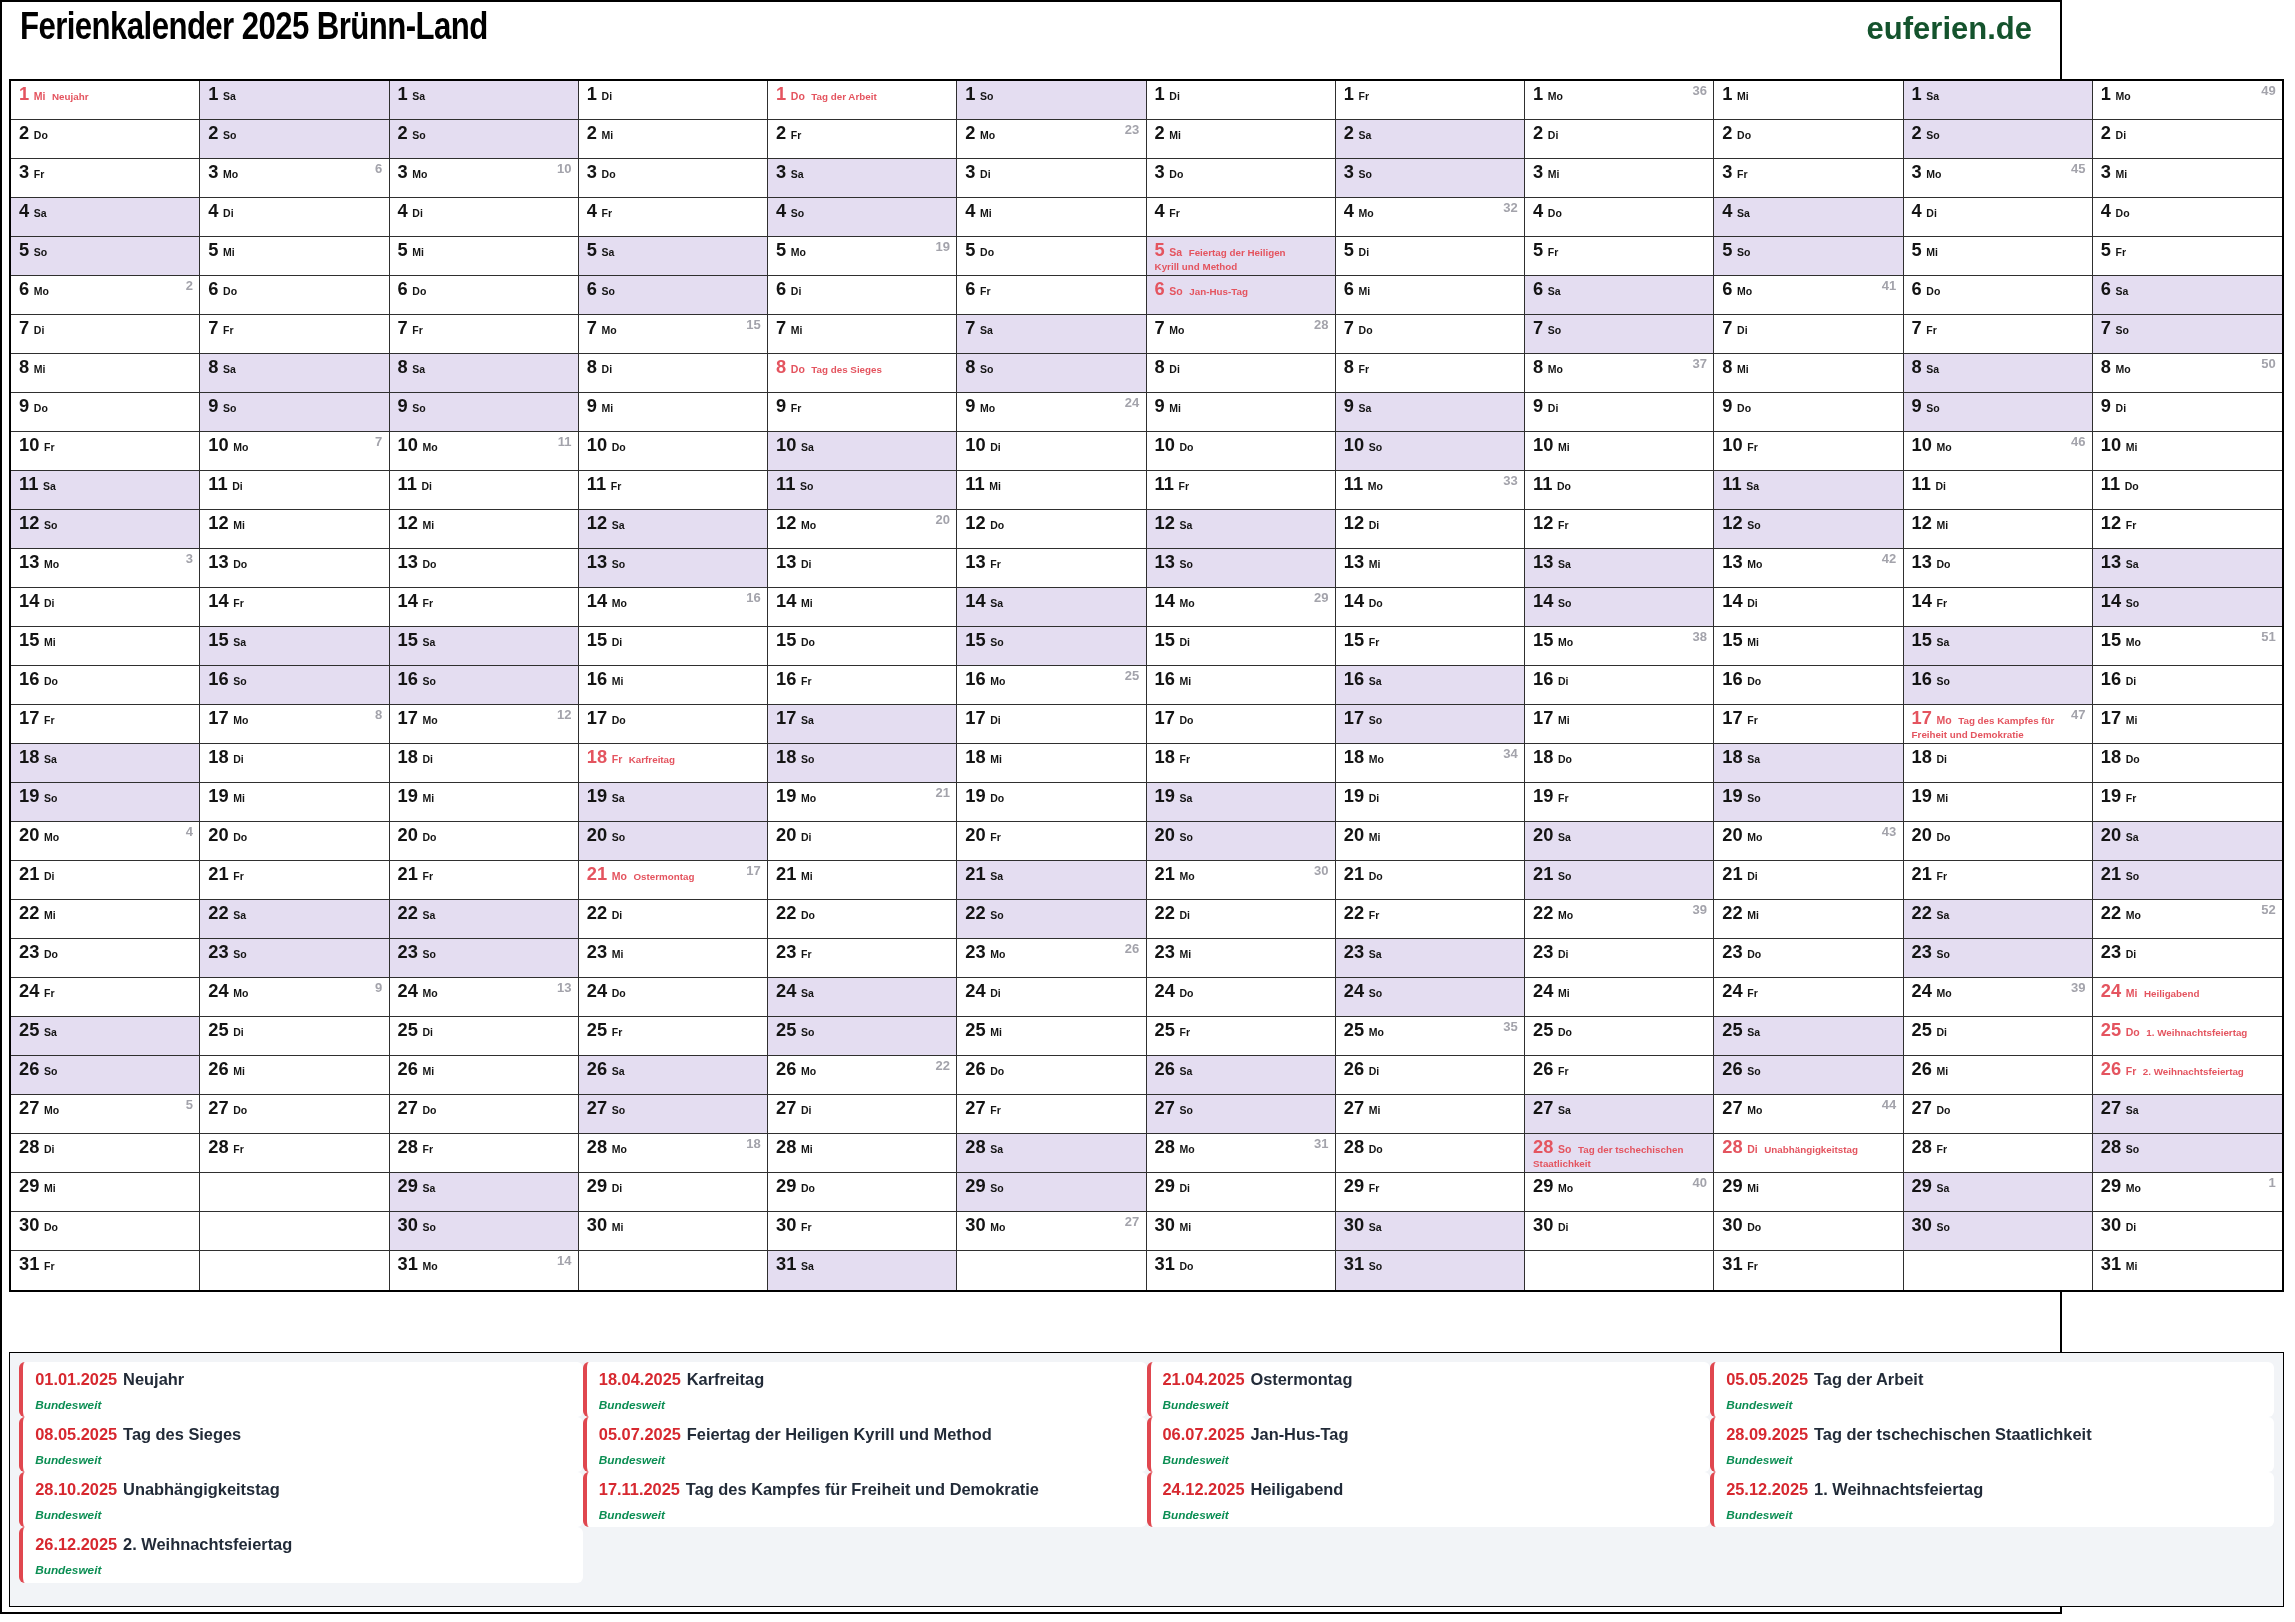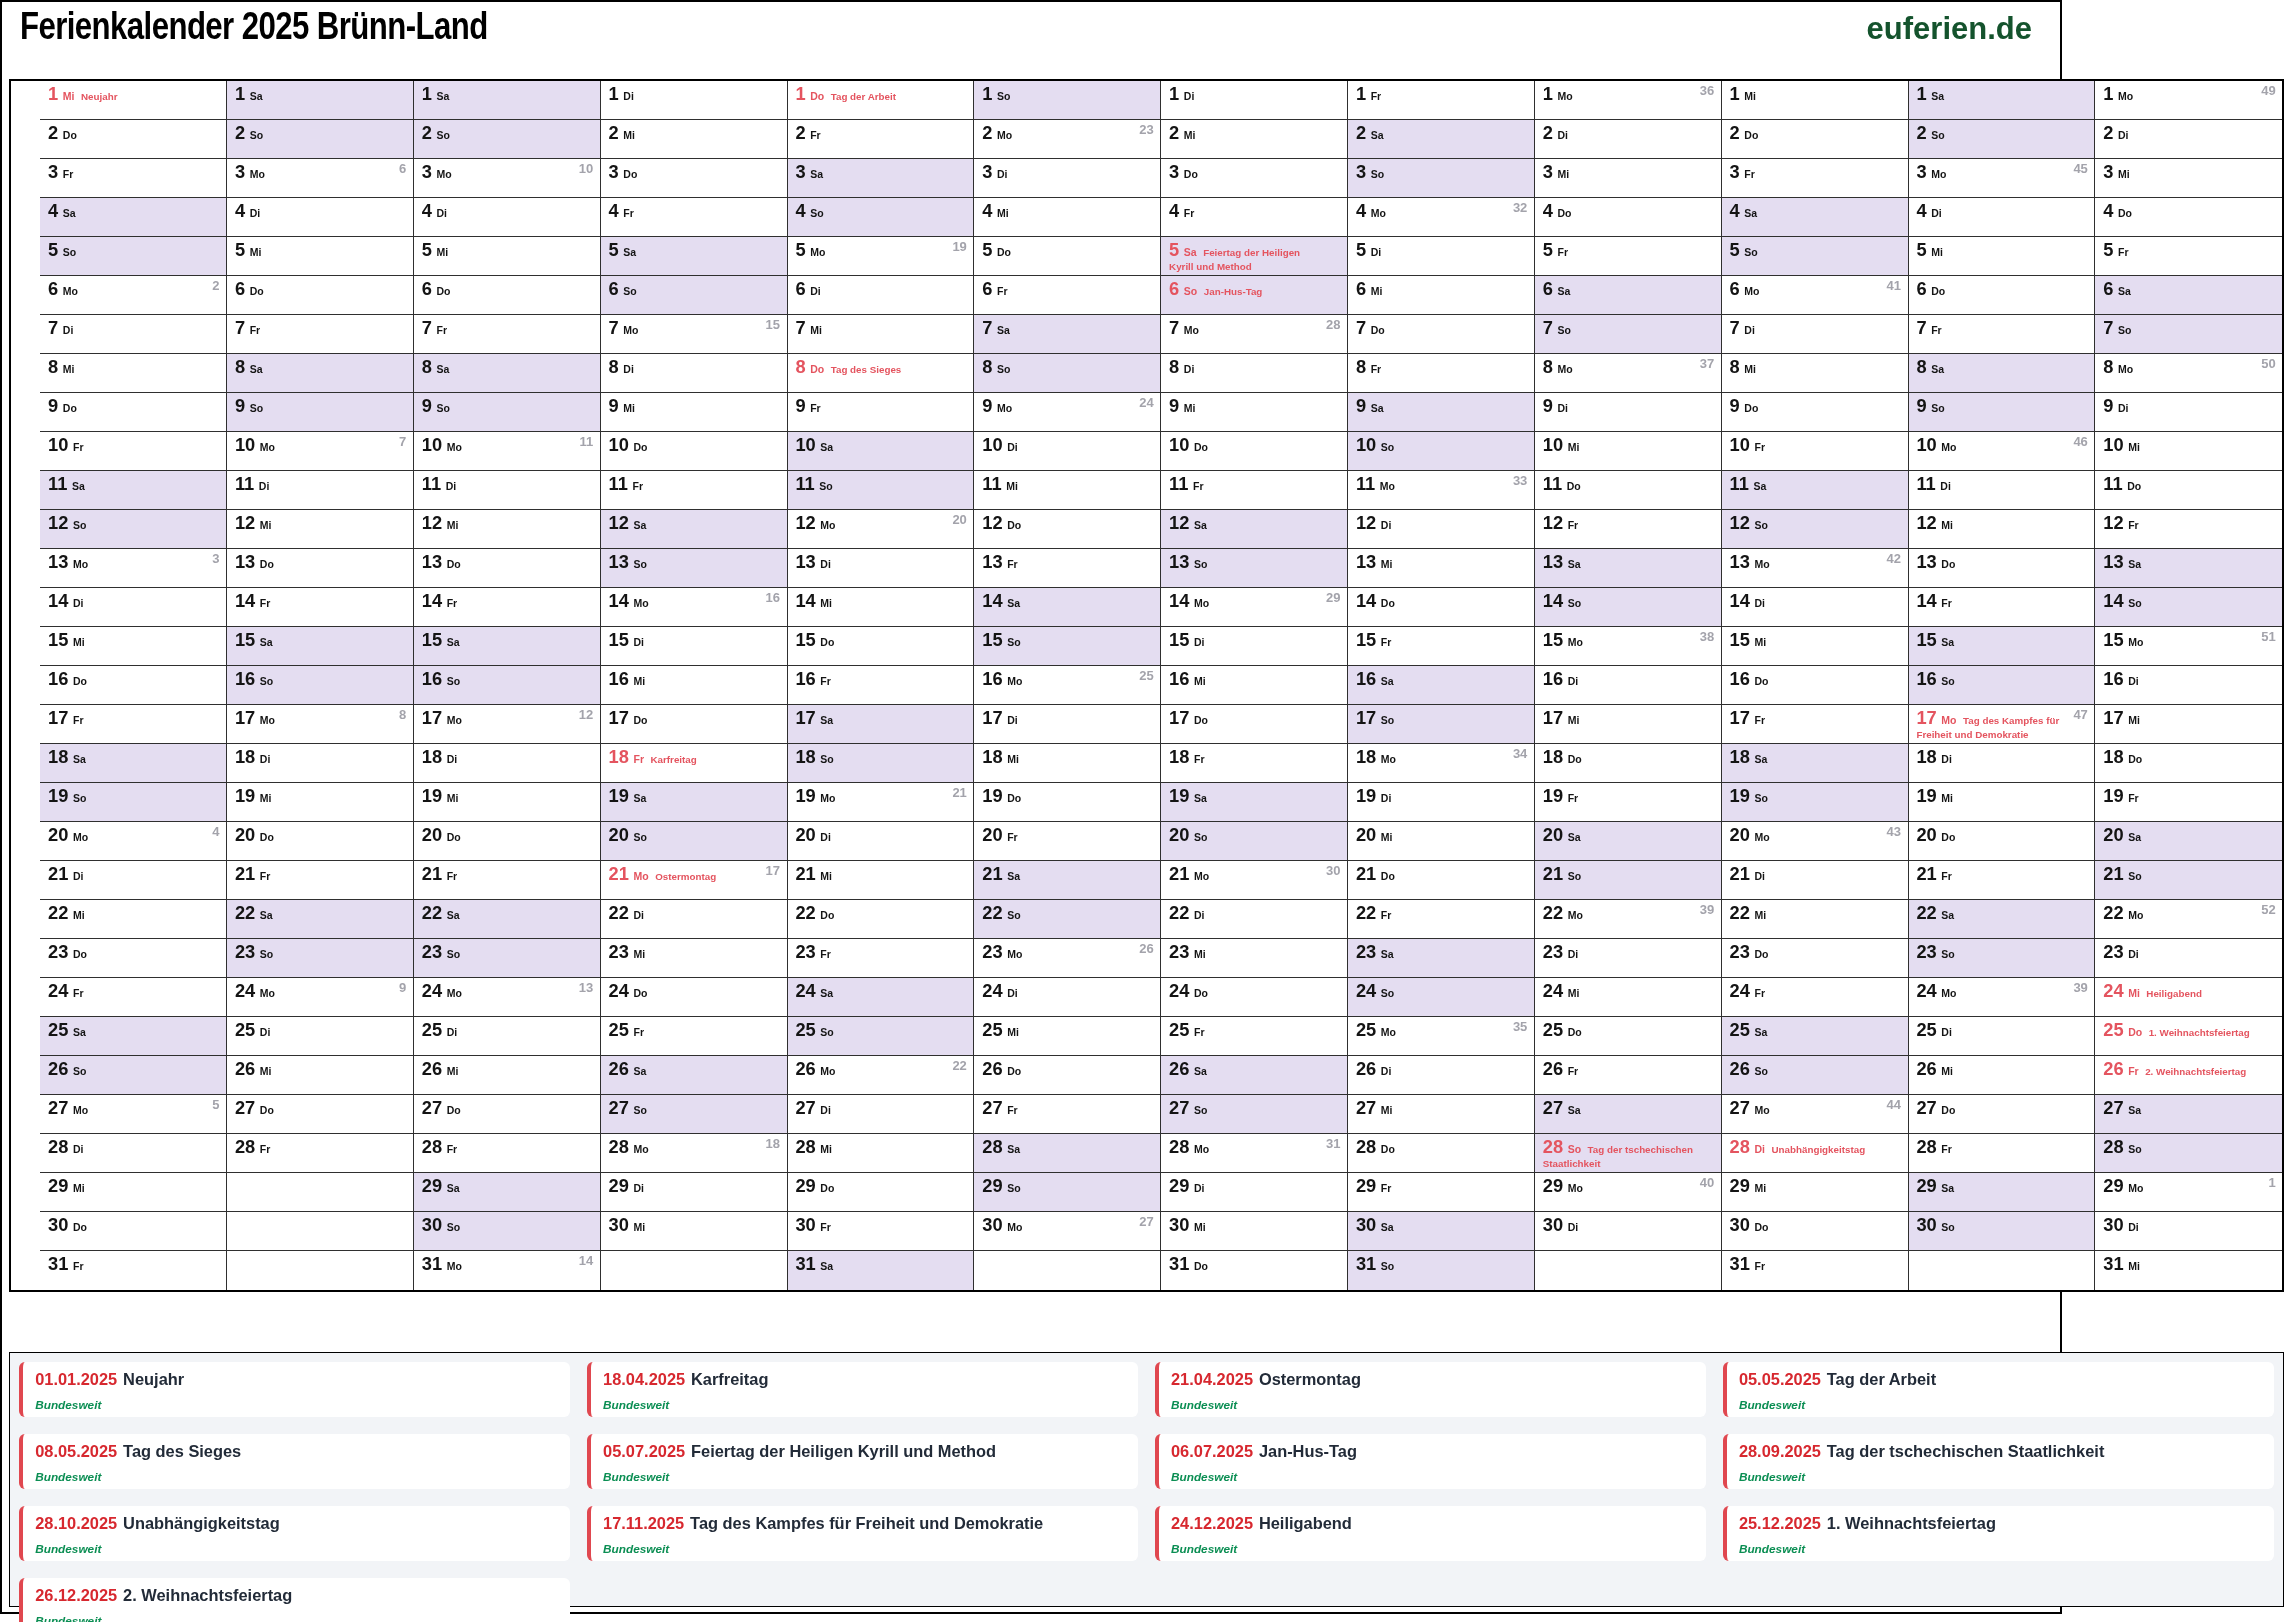--- a/index.html
+++ b/index.html
@@ -10,37 +10,37 @@
 
   
   .title { position:absolute; left:19.6px; top:5.2px; font-size:38px; font-weight:bold; color:#000;
            transform:scaleX(.82); transform-origin:left top; white-space:nowrap; letter-spacing:-0.7px; }
   .logo  { position:absolute; right:35px; top:10.5px; font-size:31px; font-weight:bold; color:#14532d; }
 
   
   .cal { position:absolute; left:9.2px; top:79px; width:2275px; border:2px solid #000; background:#fff; }
   .cal-head { display:grid; grid-template-columns:repeat(12,1fr); background:#6b4f9b; border-bottom:1.3px solid #000; }
   .mh { height:29.4px; line-height:29.4px; text-align:center; color:#fff; font-size:19px; font-weight:bold; }
-  .cal-body { display:grid; grid-template-columns:repeat(12,1fr);margin-left:29px; }
+  .cal-body { display:grid; grid-template-columns:repeat(12,1fr); }
   .mcol { border-right:1.3px solid #2f2f2f; display:flex; flex-direction:column; }
   .mcol:last-child { border-right:none; }
   .cell { position:relative; height:39px; border-bottom:1.3px solid #2f2f2f; padding:3.3px 23.6px 0 7.9px;
           line-height:1.12; background:#fff; overflow:hidden; }
   .mcol .cell:last-child { border-bottom:none; }
   .cell.we { background:#e4ddf1; }
   .num { font-size:18.3px; font-weight:bold; color:#141414; }
   .wd  { font-size:10.5px; font-weight:bold; color:#141414; margin-left:4.6px; }
   .hol { font-size:9.8px; font-weight:bold; margin-left:6.5px; }
   .cell.hd .num, .cell.hd .wd, .cell.hd .hol { color:#e4545f; }
   .wk { position:absolute; top:3px; right:6.5px; font-size:13px; font-weight:bold; color:#a3a3ab;text-align:center; }
 
   
   .legend { position:absolute; left:9.2px; top:1352px; width:2275px; height:255px; background:#f2f4f7;
             border:1.3px solid #000; padding:9.2px; display:grid; grid-template-columns:repeat(4,1fr);
-            grid-auto-rows:min-content; gap:17px; align-content:start; }
+            grid-auto-rows:min-content; gap:0; align-content:start; }
   .lcard { background:#fff; border-left:4.6px solid #e0474f; border-radius:5.9px; min-height:52px;
            padding:7.9px 11.8px 5.2px 11.8px; }
   .ldate { font-size:16.4px; font-weight:bold; color:#d7282f; }
   .lname { font-size:16.4px; font-weight:bold; color:#222b38; margin-left:5.9px; }
   .lregion { display:block; font-size:11.8px; font-weight:bold; font-style:italic; color:#0b8e53; margin-top:9px; }
 </style>
 </head>
 <body>
 
 <div class="page">

